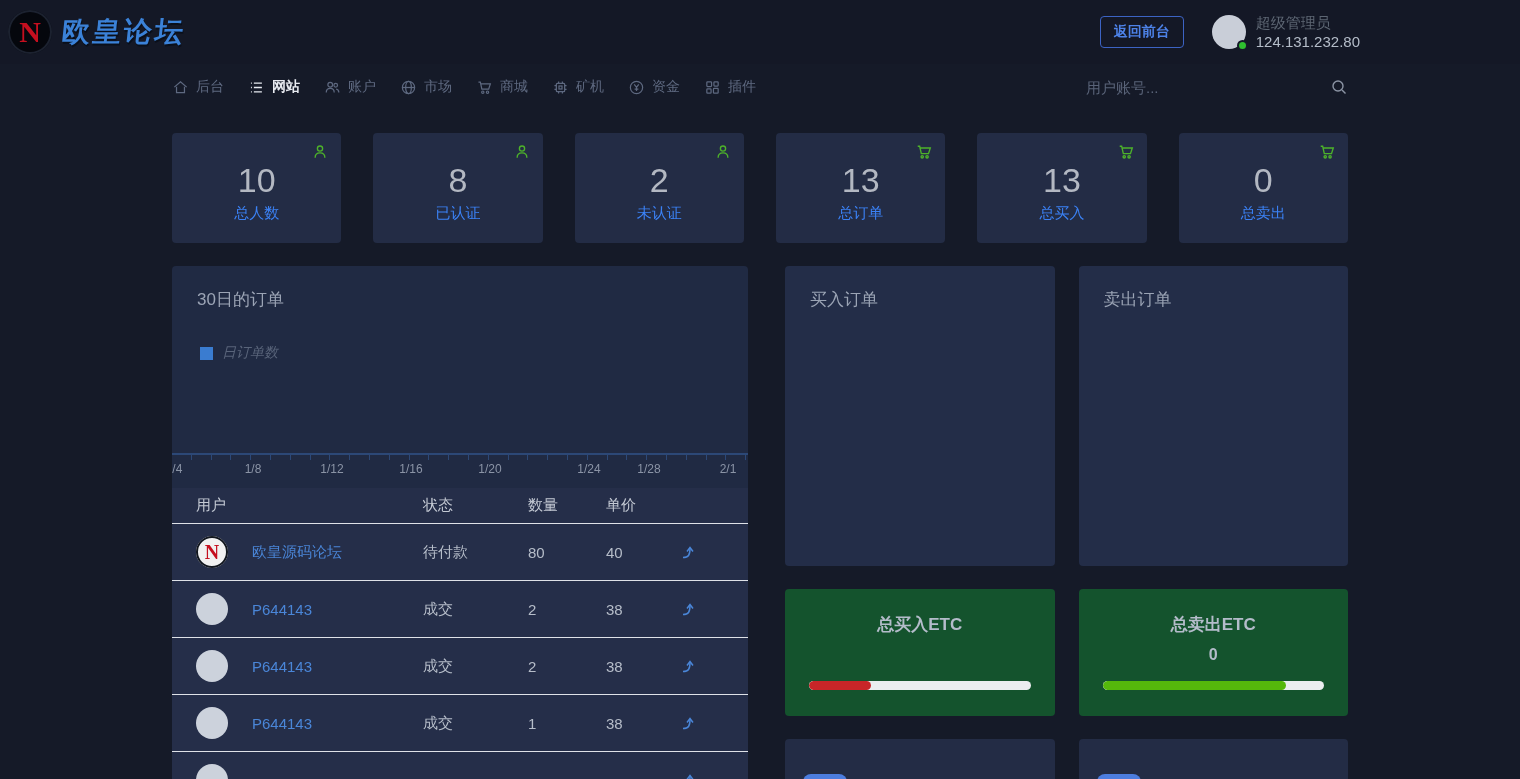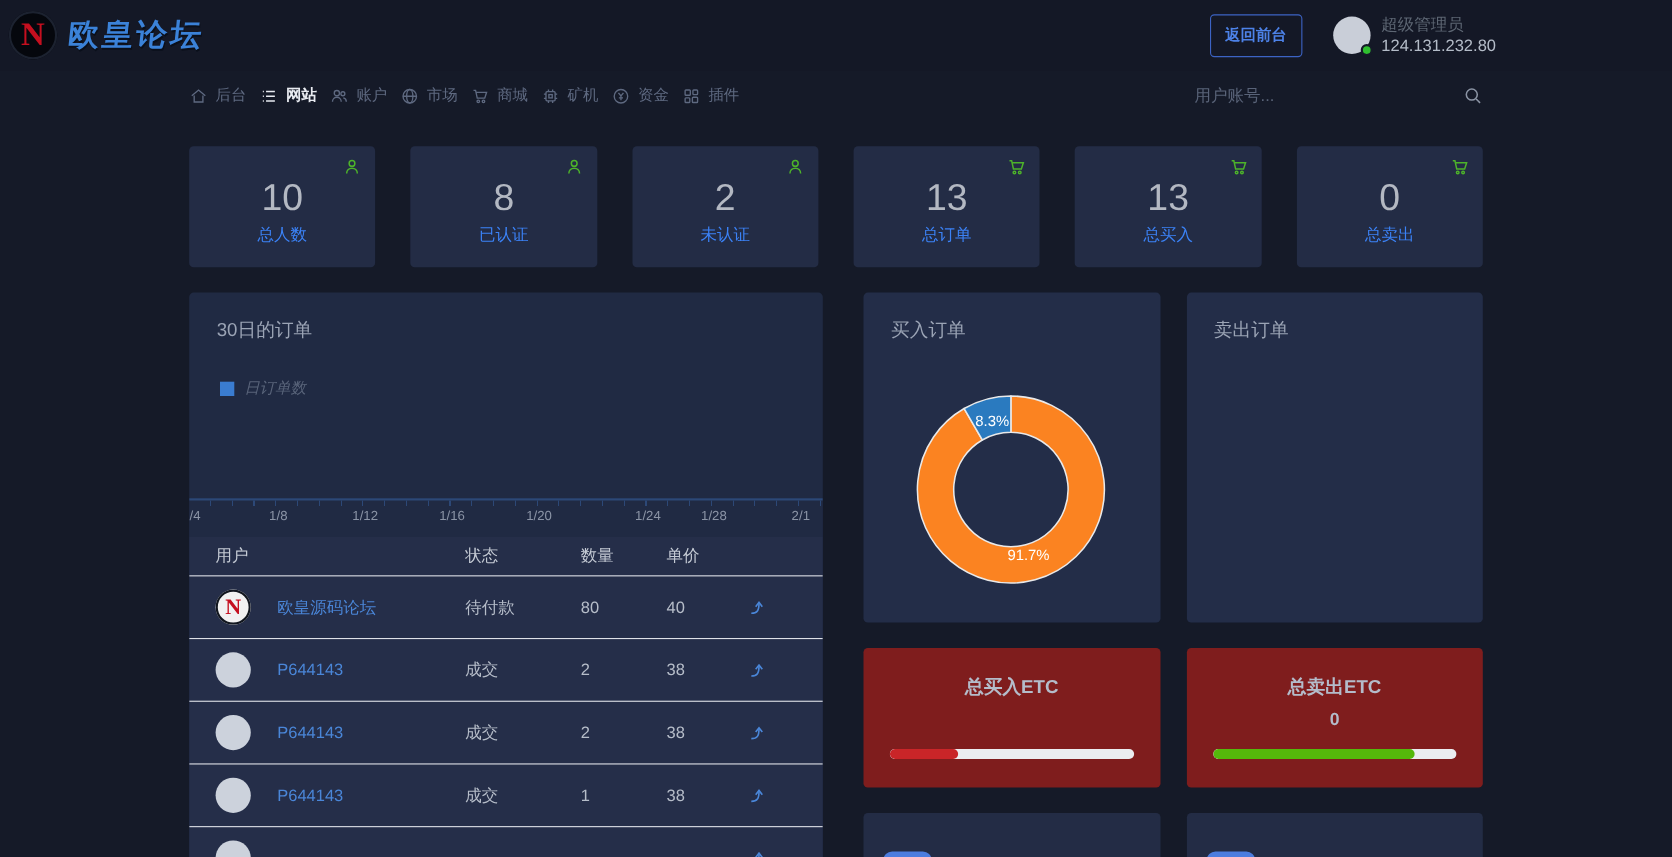--- a/index.html
+++ b/index.html
@@ -15,39 +15,39 @@
   .logo-emblem {
     width:44px; height:44px; border-radius:50%; background:#05070d;
     color:#c50f1f; font-family:"Liberation Serif","DejaVu Serif",serif;
     font-weight:bold; font-size:30px; display:flex; align-items:center; justify-content:center;
     box-shadow:0 0 0 2px #1c2230 inset;
   }
   .logo-text {
     font-size:28px; font-weight:900; color:#3b82d8; letter-spacing:3px;
     transform:skewX(-6deg); text-shadow:1px 2px 0 #0a0f1a;
   }
-  .header-right { display:flex; gap:28px; }
+  .header-right { display:flex; align-items:center; gap:28px; }
   .back-btn {
     background:transparent; border:1px solid #3c63c4; color:#4d82e8;
     font-size:14px; font-weight:bold; padding:6px 13px; border-radius:4px; cursor:pointer;
     font-family:inherit;
   }
   .user-chip { display:flex; align-items:center; gap:10px; cursor:pointer; }
   .avatar-wrap { position:relative; width:34px; height:34px; }
   .avatar { width:34px; height:34px; border-radius:50%; background:#c9ced8; display:block; }
   .status-dot {
     position:absolute; right:-2px; bottom:-2px; width:11px; height:11px; border-radius:50%;
     background:#2fbf2f; border:2px solid #151a28;
   }
   .user-meta { line-height:1.3; }
   .user-name { font-size:15px; color:#5d6673; }
   .user-ip { font-size:15px; color:#b4bcc8; }
   
   .nav-row { width:1176px; margin:14px auto 0; display:flex; align-items:center; justify-content:space-between; }
-  .nav-items { display:flex; align-items:center; gap:12px;text-align:center; }
+  .nav-items { display:flex; align-items:center; gap:24px;text-align:center; }
   .nav-item { display:flex; align-items:center; gap:7px; font-size:14px; color:#5e6980; cursor:pointer; }
   .nav-item svg { flex:0 0 auto; }
   .nav-item.active { color:#e8ebf1; font-weight:bold; }
   .search-box { display:flex; align-items:center; gap:10px; width:262px; justify-content:space-between; }
   .search-input {
     background:transparent; border:none; outline:none; color:#c6ccd8; font-size:15px;
     width:220px; font-family:inherit;
   }
   .search-input::placeholder { color:#596378; }
   
@@ -91,21 +91,21 @@
   .user-link { color:#4a86d8; cursor:pointer; }
   .row-arrow { color:#4a86d8; cursor:pointer; display:flex; align-items:center; }
   
   .right-col { flex:1; }
   .two-col { display:flex; gap:24px; }
   .order-panel { flex:1; height:300px; }
   .order-panel .panel-title { position:absolute; top:22px; left:25px; }
   .donut-wrap { position:absolute; left:46px; top:91px; width:176px; height:176px; }
   .donut-label { font-size:13.5px; fill:#ffffff; font-family:"Liberation Sans",sans-serif; }
   .etc-row { margin-top:23px; }
-  .etc-card { flex:1; height:127px; background:#7f1d1d; border-radius:4px; text-align:center; padding-top:24px; position:relative; }
+  .etc-card { flex:1; height:127px; background:#14532d; border-radius:4px; text-align:center; padding-top:24px; position:relative; }
   .etc-title { font-size:17px; font-weight:bold; color:#b4bcca; }
   .etc-value { font-size:16px; font-weight:bold; color:#b4bcca; margin-top:10px; }
   .progress-track { position:absolute; left:24px; right:24px; bottom:26px; height:9px; border-radius:5px; background:#ebedf0; overflow:hidden; }
   .progress-fill { height:100%; border-radius:5px; }
   .bar-red { background:#c92528; }
   .bar-green { background:#55b80b; }
   .money-row { margin-top:23px; }
   .money-card { flex:1; height:96px; background:#232c45; border-radius:4px; display:flex; align-items:center; gap:22px; padding:0 18px; }
   .money-icon {
     width:44px; height:44px; border-radius:8px; background:#4c7ddf; color:#ffffff;
@@ -385,28 +385,20 @@
               </svg>
             </div>
         </div>
       </div>
     </section>
 
     <div class="right-col">
       <div class="two-col">
         <section class="panel order-panel">
           <h3 class="panel-title">买入订单</h3>
-          <div class="donut-wrap">
-            <svg width="176" height="176" viewBox="0 0 176 176">
-              <path d="M 88 3 A 85 85 0 1 1 45.5 14.39 L 62 42.97 A 52 52 0 1 0 88 36 Z" stroke="#e9e9e9" stroke-width="1.4" stroke-linejoin="round" fill="#fb8321"></path>
-              <path d="M 45.5 14.39 A 85 85 0 0 1 88 3 L 88 36 A 52 52 0 0 0 62 42.97 Z" stroke="#e9e9e9" stroke-width="1.4" stroke-linejoin="round" fill="#2a7abf"></path>
-              <text x="71" y="30" text-anchor="middle" class="donut-label">8.3%</text>
-              <text x="104" y="152" text-anchor="middle" class="donut-label">91.7%</text>
-            </svg>
-          </div>
         </section>
         <section class="panel order-panel">
           <h3 class="panel-title">卖出订单</h3>
         </section>
       </div>
 
       <div class="two-col etc-row">
         <section class="etc-card">
           <div class="etc-title">总买入ETC</div>
           <div class="progress-track">

